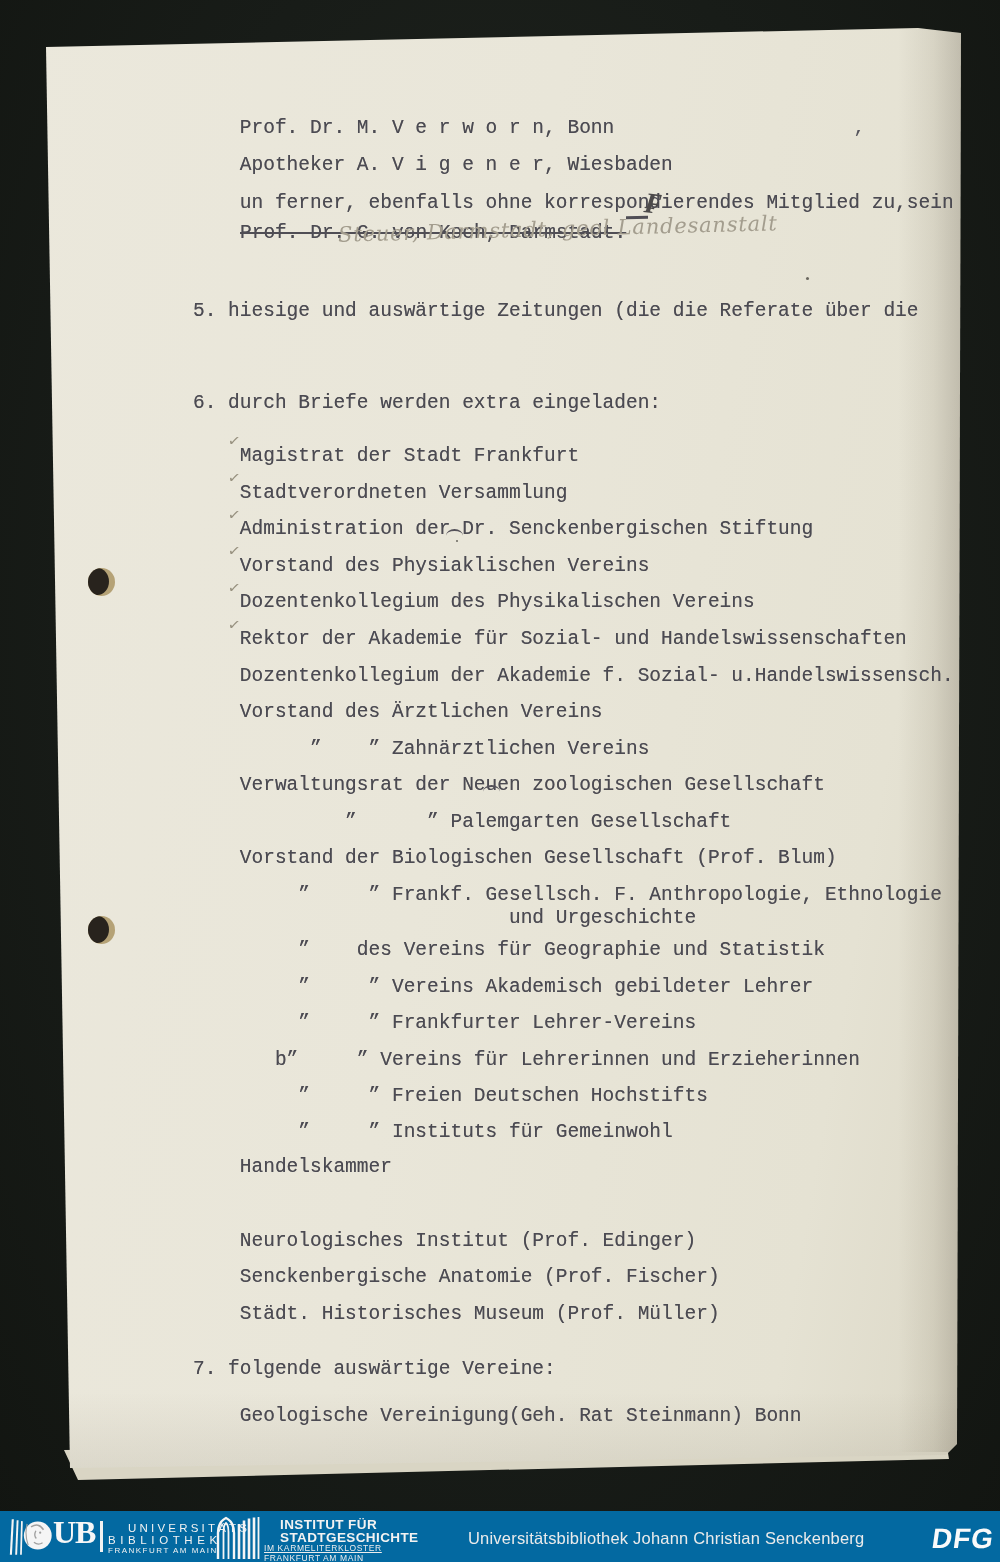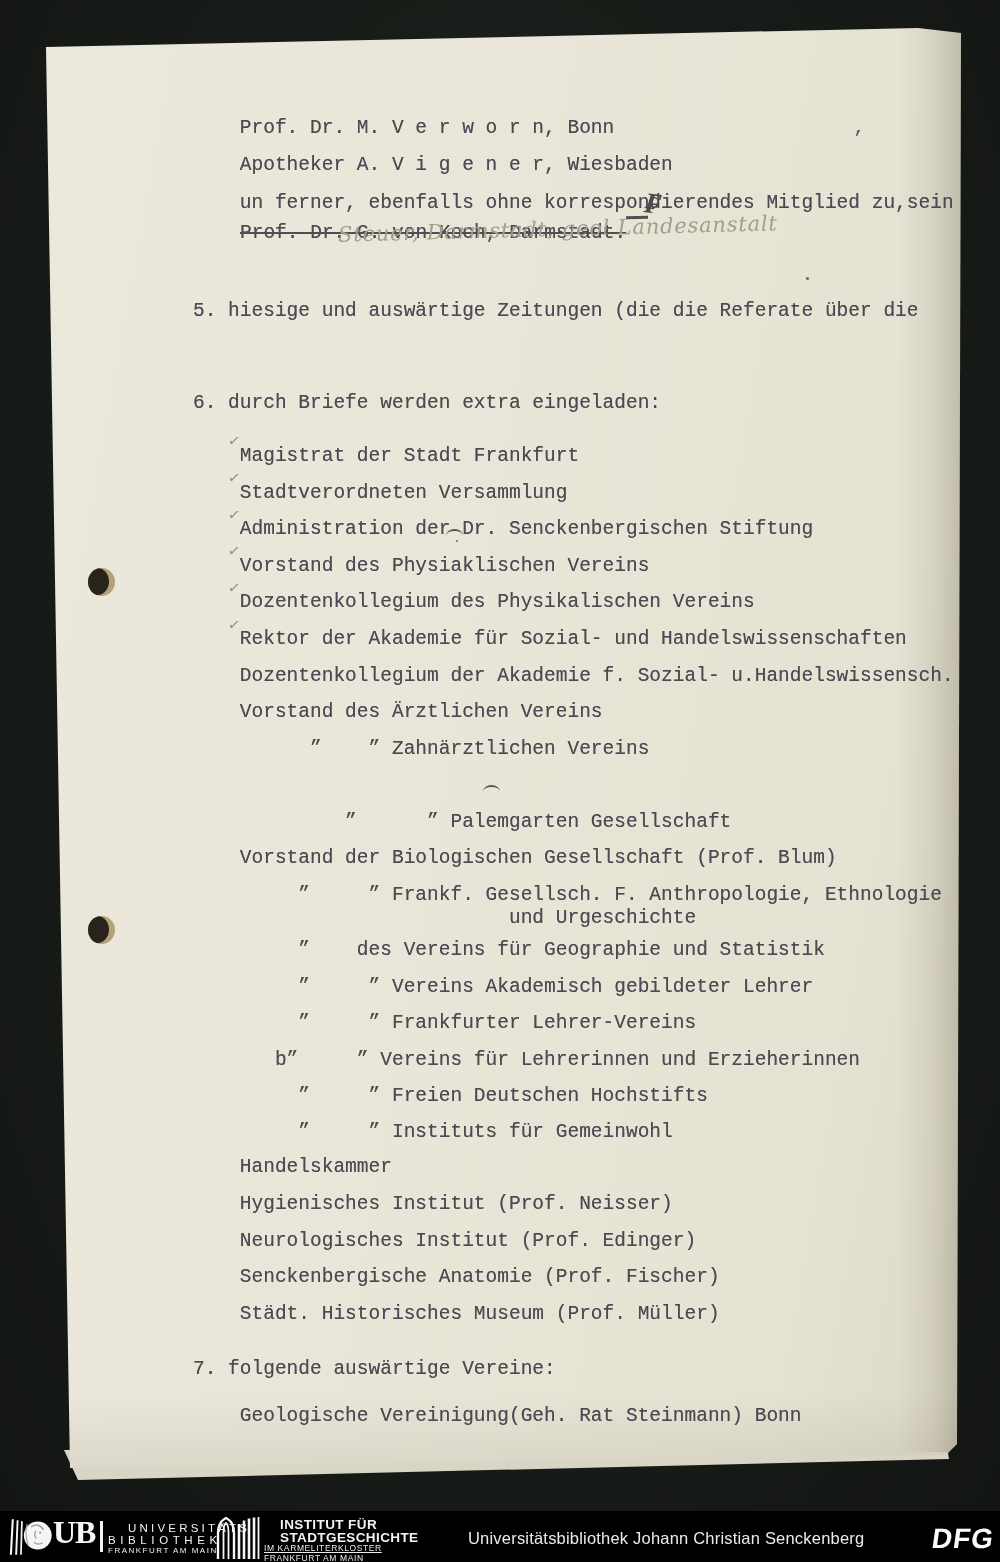--- a/index.html
+++ b/index.html
@@ -43,21 +43,21 @@
   .stray{position:absolute;left:852px;top:128px;font-size:20px;color:#55545c;font-family:"Liberation Mono",monospace;}
   .check{
     position:absolute;left:228px;font-size:15px;color:#97917f;transform:rotate(8deg);
     font-family:"DejaVu Sans",sans-serif;
   }
   .arc{position:absolute;width:17px;height:11px;border-top:2px solid #55525a;border-radius:55%;}
   .hole{position:absolute;width:27px;height:28px;border-radius:50%;background:#b5a276;overflow:hidden;}
   .hole::after{content:"";position:absolute;left:-2px;top:0;width:23px;height:27px;border-radius:50%;background:#28231d;}
   .speck{position:absolute;width:3px;height:3px;border-radius:50%;background:#6a675f;}
 
-  .footer{position:absolute;left:0;top:1511px;width:1000px;height:51px;background:#000000;color:#fff;}
+  .footer{position:absolute;left:0;top:1511px;width:1000px;height:51px;background:#0369a1;color:#fff;}
   .footer *{position:absolute;}
   .ub-abbr{left:53px;top:3px;font-family:"Liberation Serif",serif;font-weight:bold;font-size:32px;letter-spacing:-1px;color:#f7f7f7;}
   .ub-rule{left:100px;top:10px;width:2.5px;height:31px;background:#f2f2f2;}
   .ub-text{left:108px;top:11px;color:#f2f2f2;}
   .ub-text div{position:static;}
   .ub-l1{font-size:11.5px;letter-spacing:3.2px;line-height:12px;margin-left:20px;}
   .ub-l2{font-size:11.5px;letter-spacing:4.6px;line-height:12px;}
   .ub-l3{font-size:8px;letter-spacing:1.5px;line-height:10px;}
   .inst-text{left:264px;top:7px;color:#f2f2f2;}
   .inst-text div{position:static;}
@@ -86,32 +86,32 @@
     <div class="tline" style="top:375px">6. durch Briefe werden extra eingeladen:</div>
     <div class="tline" style="top:428px">    Magistrat der Stadt Frankfurt</div>
     <div class="tline" style="top:465px">    Stadtverordneten Versammlung</div>
     <div class="tline" style="top:501px">    Administration der Dr. Senckenbergischen Stiftung</div>
     <div class="tline" style="top:538px">    Vorstand des Physiaklischen Vereins</div>
     <div class="tline" style="top:574px">    Dozentenkollegium des Physikalischen Vereins</div>
     <div class="tline" style="top:611px">    Rektor der Akademie für Sozial- und Handelswissenschaften</div>
     <div class="tline" style="top:648px">    Dozentenkollegium der Akademie f. Sozial- u.Handelswissensch.</div>
     <div class="tline" style="top:684px">    Vorstand des Ärztlichen Vereins</div>
     <div class="tline" style="top:721px">          ”    ” Zahnärztlichen Vereins</div>
+    <div class="tline" style="top:757px">    Verwaltungsrat der Neuen zoologischen Gesellschaft</div>
     <div class="tline" style="top:794px">             ”      ” Palemgarten Gesellschaft</div>
     <div class="tline" style="top:830px">    Vorstand der Biologischen Gesellschaft (Prof. Blum)</div>
     <div class="tline" style="top:867px">         ”     ” Frankf. Gesellsch. F. Anthropologie, Ethnologie</div>
     <div class="tline" style="top:890px">                           und Urgeschichte</div>
     <div class="tline" style="top:922px">         ”    des Vereins für Geographie und Statistik</div>
     <div class="tline" style="top:959px">         ”     ” Vereins Akademisch gebildeter Lehrer</div>
     <div class="tline" style="top:995px">         ”     ” Frankfurter Lehrer-Vereins</div>
     <div class="tline" style="top:1032px">       b”     ” Vereins für Lehrerinnen und Erzieherinnen</div>
     <div class="tline" style="top:1068px">         ”     ” Freien Deutschen Hochstifts</div>
     <div class="tline" style="top:1104px">         ”     ” Instituts für Gemeinwohl</div>
     <div class="tline" style="top:1139px">    Handelskammer</div>
-    <div class="tline" style="top:1176px">    Hygienisches Institut (Prof. Neisser)</div>
     <div class="tline" style="top:1213px">    Neurologisches Institut (Prof. Edinger)</div>
     <div class="tline" style="top:1286px">    Städt. Historisches Museum (Prof. Müller)</div>
     <div class="tline" style="top:1249px">    Senckenbergische Anatomie (Prof. Fischer)</div>
     <div class="tline" style="top:1341px">7. folgende auswärtige Vereine:</div>
     <div class="tline" style="top:1388px">    Geologische Vereinigung(Geh. Rat Steinmann) Bonn</div>
 
     <div class="pencil-note">Steuer, Darmstadt, geol Landesanstalt</div>
     <div class="corr-sign">₣</div>
     <div class="stray">’</div>
 

